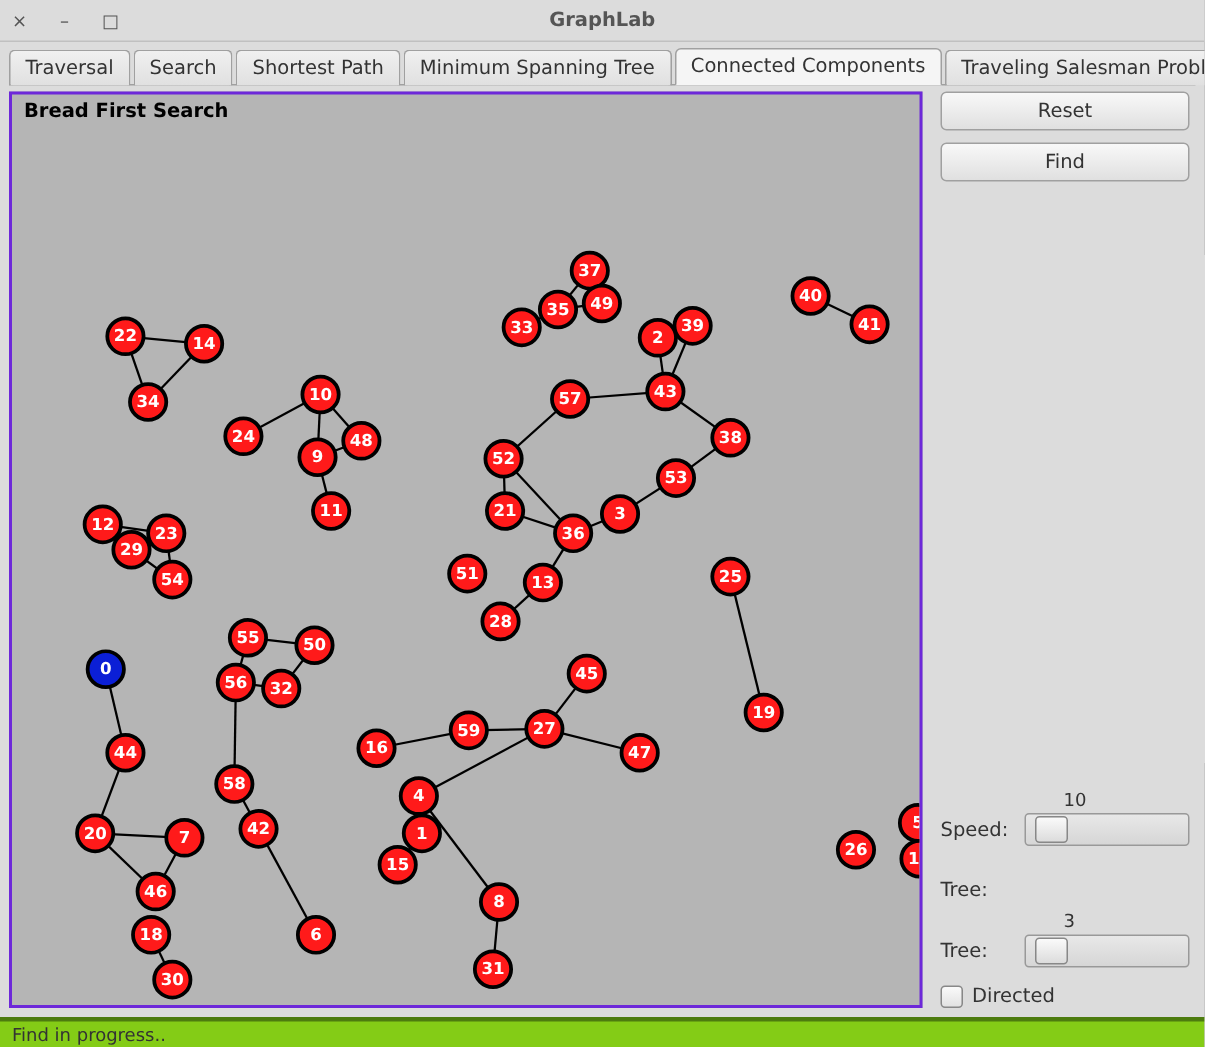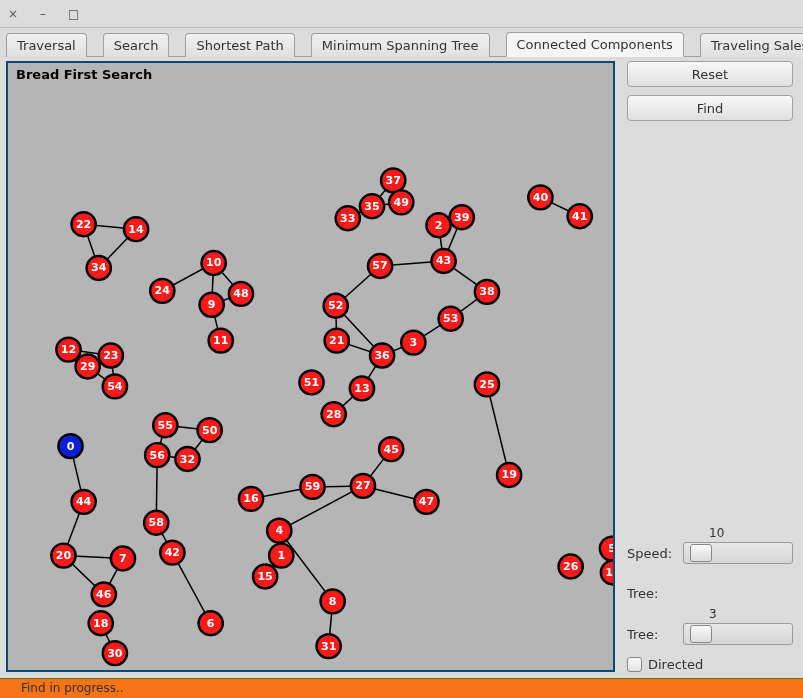--- a/index.html
+++ b/index.html
@@ -49,21 +49,21 @@
   .tabs {
     display: flex;
     align-items: flex-end;
     border-bottom: 1px solid #a0a0a0;
   }
   .tab {
     padding: 4px 10px;
     border: 1px solid #a0a0a0;
     border-bottom: none;
     background: linear-gradient(#f0f0f0,#e0e0e0);
-    margin-right: 16px;
+    margin-right: 2px;
     border-top-left-radius: 4px;
     border-top-right-radius: 4px;
     margin-bottom: -1px;
     cursor: default;
     white-space: nowrap;
   }
   .tab.active {
     background: #f5f5f5;
     border-bottom: 1px solid #f5f5f5;
     position: relative;
@@ -71,21 +71,21 @@
   }
   .tab-body {
     flex: 1;
     display: flex;
     gap: 12px;
     padding: 4px 0 6px 0;
     min-height: 0;
   }
   .canvas-frame {
     flex: 1;
-    border: 2px solid #0c4a6e;
+    border: 2px solid #6d28d9;
     background: #b5b5b5;
     position: relative;
     overflow: hidden;
   }
   .canvas-title {
     position: absolute;
     top: 4px;
     left: 8px;
     font-weight: bold;
     color: #000;
@@ -169,36 +169,37 @@
   }
   .checkbox {
     width: 15px;
     height: 15px;
     border: 1px solid #888;
     border-radius: 3px;
     background: linear-gradient(#fafafa,#e2e2e2);
   }
   .statusbar {
     height: 20px;
-    border-top: 1px solid #4d7c0f;
-    background: #f97316;
-    padding: 2px 21px;
+    border-top: 3px solid #4d7c0f;
+    background: #84cc16;
+    padding: 2px 8px;
     font-size: 12px;
     color: #333;
   }
 </style>
 </head>
 <body>
 
 <div class="titlebar">
   <div class="win-btns">
     <span>×</span>
     <span>–</span>
     <span>□</span>
   </div>
+  <div class="title">GraphLab</div>
 </div>
 
 <div class="content">
   <div class="tabs" id="tab-bar">
       <div class="tab">Traversal</div>
       <div class="tab">Search</div>
       <div class="tab">Shortest Path</div>
       <div class="tab">Minimum Spanning Tree</div>
       <div class="tab active">Connected Components</div>
       <div class="tab">Traveling Salesman Problem</div>

